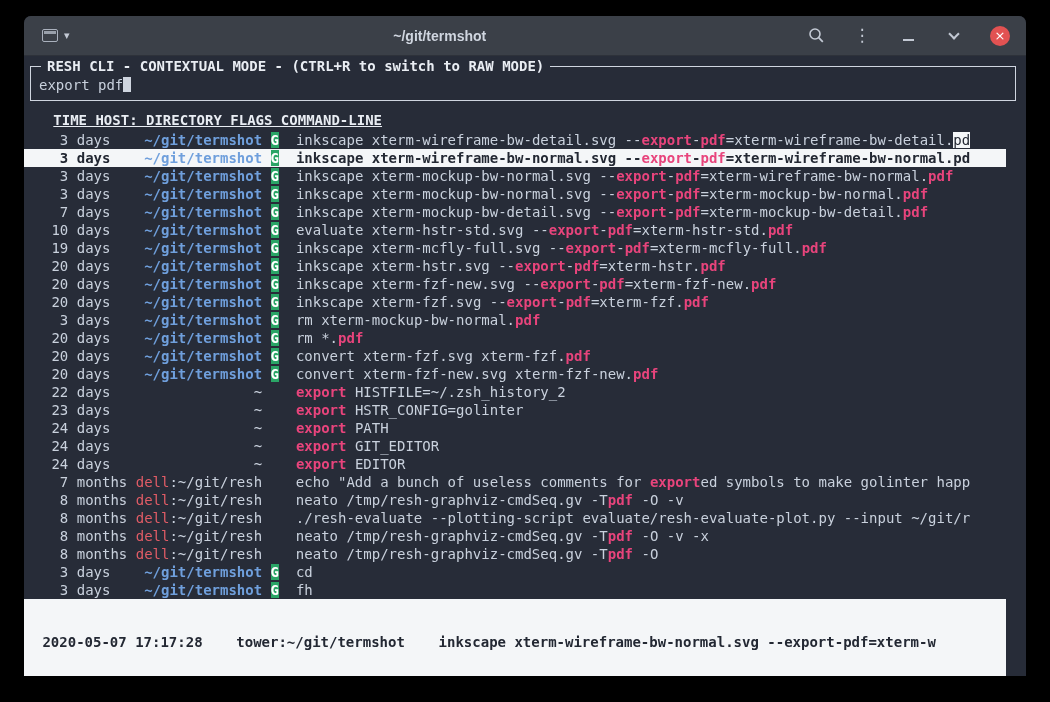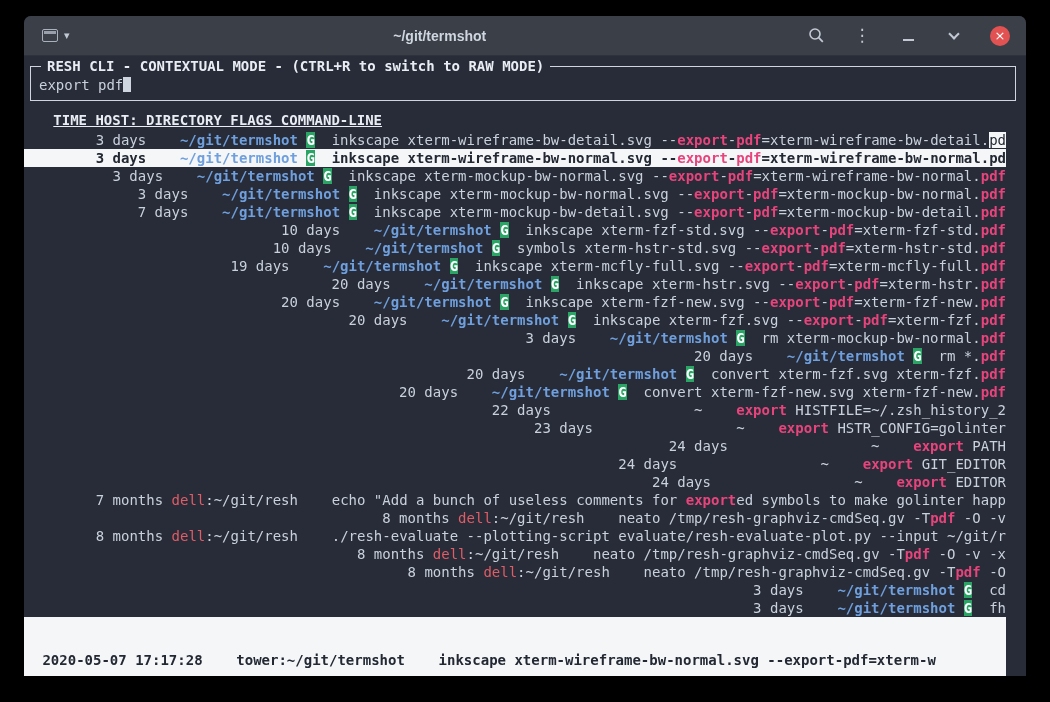--- a/index.html
+++ b/index.html
@@ -42,21 +42,21 @@
   .search-box{position:relative;margin:10px 10px 4px 6px;border:1px solid var(--border-light,#cfd5df);
               padding:9px 8px 6px 8px;}
   .box-title{position:absolute;top:-10px;left:10px;background:var(--terminal-bg,#272c38);
              padding:0 6px;font-weight:bold;color:var(--bright,#e9edf3);white-space:pre;}
   .query-line{white-space:pre;}
   .cursor{display:inline-block;width:8px;height:15px;background:var(--border-light,#cfd5df);
           vertical-align:-2px;}
   .hdr{padding:6px 0 0 4px;white-space:pre;font-weight:bold;color:var(--bright,#e9edf3);}
   .hdr .u{text-decoration:underline;}
   .rows{margin:2px 20px 0 0;}
-  .row{white-space:pre;line-height:18px;height:18px;padding-left:10px;text-align:right;}
+  .row{white-space:pre;line-height:18px;height:18px;padding-left:19px;}
   .row.sel{background:var(--sel-bg,#f4f6f8);font-weight:bold;}
   .row.sel .seg-d{color:var(--sel-fg,#232833);}
   .seg-d{color:inherit;}
   .seg-b{color:var(--blue,#6f9fdc);font-weight:bold;}
   .seg-r{color:var(--red,#e05c66);margin-top:24px;}
   .seg-p{color:var(--pink,#e8447c);font-weight:bold;}
   .seg-g{background:var(--green,#2aa566);color:#fff;font-weight:bold;}
   .seg-i{background:var(--sel-bg,#f4f6f8);color:var(--sel-fg,#232833);}
   .detail{margin:0 20px 0 0;background:var(--sel-bg,#f4f6f8);color:var(--sel-fg,#232833);
           font-weight:bold;white-space:pre;line-height:17px;padding:1px 0 2px 0;padding-left:10px;}
@@ -104,22 +104,21 @@
     </div>
 
     <div class="hdr"><span>   </span><span class="u">TIME HOST: DIRECTORY FLAGS COMMAND-LINE</span></div>
 
     <div class="rows" id="rows">
         <div class="row"><span class="seg-d">  3 days   </span><span class="seg-b"> ~/git/termshot</span><span class="seg-d"> </span><span class="seg-g">G</span><span class="seg-d">  inkscape xterm-wireframe-bw-detail.svg --</span><span class="seg-p">export</span><span class="seg-d">-</span><span class="seg-p">pdf</span><span class="seg-d">=xterm-wireframe-bw-detail.</span><span class="seg-i">pd</span></div>
         <div class="row sel"><span class="seg-d">  3 days   </span><span class="seg-b"> ~/git/termshot</span><span class="seg-d"> </span><span class="seg-g">G</span><span class="seg-d">  inkscape xterm-wireframe-bw-normal.svg --</span><span class="seg-p">export</span><span class="seg-d">-</span><span class="seg-p">pdf</span><span class="seg-d">=xterm-wireframe-bw-normal.pd</span></div>
         <div class="row"><span class="seg-d">  3 days   </span><span class="seg-b"> ~/git/termshot</span><span class="seg-d"> </span><span class="seg-g">G</span><span class="seg-d">  inkscape xterm-mockup-bw-normal.svg --</span><span class="seg-p">export</span><span class="seg-d">-</span><span class="seg-p">pdf</span><span class="seg-d">=xterm-wireframe-bw-normal.</span><span class="seg-p">pdf</span></div>
         <div class="row"><span class="seg-d">  3 days   </span><span class="seg-b"> ~/git/termshot</span><span class="seg-d"> </span><span class="seg-g">G</span><span class="seg-d">  inkscape xterm-mockup-bw-normal.svg --</span><span class="seg-p">export</span><span class="seg-d">-</span><span class="seg-p">pdf</span><span class="seg-d">=xterm-mockup-bw-normal.</span><span class="seg-p">pdf</span></div>
         <div class="row"><span class="seg-d">  7 days   </span><span class="seg-b"> ~/git/termshot</span><span class="seg-d"> </span><span class="seg-g">G</span><span class="seg-d">  inkscape xterm-mockup-bw-detail.svg --</span><span class="seg-p">export</span><span class="seg-d">-</span><span class="seg-p">pdf</span><span class="seg-d">=xterm-mockup-bw-detail.</span><span class="seg-p">pdf</span></div>
-        <div class="row"><span class="seg-d"> 10 days   </span><span class="seg-b"> ~/git/termshot</span><span class="seg-d"> </span><span class="seg-g">G</span><span class="seg-d">  inkscape xterm-fzf-std.svg --</span><span class="seg-p">export</span><span class="seg-d">-</span><span class="seg-p">pdf</span><span class="seg-d">=xterm-fzf-std.</span><span class="seg-p">pdf</span></div>
-        <div class="row"><span class="seg-d"> 10 days   </span><span class="seg-b"> ~/git/termshot</span><span class="seg-d"> </span><span class="seg-g">G</span><span class="seg-d">  symbols xterm-hstr-std.svg --</span><span class="seg-p">export</span><span class="seg-d">-</span><span class="seg-p">pdf</span><span class="seg-d">=xterm-hstr-std.</span><span class="seg-p">pdf</span></div>
+        <div class="row"><span class="seg-d"> 10 days   </span><span class="seg-b"> ~/git/termshot</span><span class="seg-d"> </span><span class="seg-g">G</span><span class="seg-d">  evaluate xterm-hstr-std.svg --</span><span class="seg-p">export</span><span class="seg-d">-</span><span class="seg-p">pdf</span><span class="seg-d">=xterm-hstr-std.</span><span class="seg-p">pdf</span></div>
         <div class="row"><span class="seg-d"> 19 days   </span><span class="seg-b"> ~/git/termshot</span><span class="seg-d"> </span><span class="seg-g">G</span><span class="seg-d">  inkscape xterm-mcfly-full.svg --</span><span class="seg-p">export</span><span class="seg-d">-</span><span class="seg-p">pdf</span><span class="seg-d">=xterm-mcfly-full.</span><span class="seg-p">pdf</span></div>
         <div class="row"><span class="seg-d"> 20 days   </span><span class="seg-b"> ~/git/termshot</span><span class="seg-d"> </span><span class="seg-g">G</span><span class="seg-d">  inkscape xterm-hstr.svg --</span><span class="seg-p">export</span><span class="seg-d">-</span><span class="seg-p">pdf</span><span class="seg-d">=xterm-hstr.</span><span class="seg-p">pdf</span></div>
         <div class="row"><span class="seg-d"> 20 days   </span><span class="seg-b"> ~/git/termshot</span><span class="seg-d"> </span><span class="seg-g">G</span><span class="seg-d">  inkscape xterm-fzf-new.svg --</span><span class="seg-p">export</span><span class="seg-d">-</span><span class="seg-p">pdf</span><span class="seg-d">=xterm-fzf-new.</span><span class="seg-p">pdf</span></div>
         <div class="row"><span class="seg-d"> 20 days   </span><span class="seg-b"> ~/git/termshot</span><span class="seg-d"> </span><span class="seg-g">G</span><span class="seg-d">  inkscape xterm-fzf.svg --</span><span class="seg-p">export</span><span class="seg-d">-</span><span class="seg-p">pdf</span><span class="seg-d">=xterm-fzf.</span><span class="seg-p">pdf</span></div>
         <div class="row"><span class="seg-d">  3 days   </span><span class="seg-b"> ~/git/termshot</span><span class="seg-d"> </span><span class="seg-g">G</span><span class="seg-d">  rm xterm-mockup-bw-normal.</span><span class="seg-p">pdf</span></div>
         <div class="row"><span class="seg-d"> 20 days   </span><span class="seg-b"> ~/git/termshot</span><span class="seg-d"> </span><span class="seg-g">G</span><span class="seg-d">  rm *.</span><span class="seg-p">pdf</span></div>
         <div class="row"><span class="seg-d"> 20 days   </span><span class="seg-b"> ~/git/termshot</span><span class="seg-d"> </span><span class="seg-g">G</span><span class="seg-d">  convert xterm-fzf.svg xterm-fzf.</span><span class="seg-p">pdf</span></div>
         <div class="row"><span class="seg-d"> 20 days   </span><span class="seg-b"> ~/git/termshot</span><span class="seg-d"> </span><span class="seg-g">G</span><span class="seg-d">  convert xterm-fzf-new.svg xterm-fzf-new.</span><span class="seg-p">pdf</span></div>
         <div class="row"><span class="seg-d"> 22 days                 ~    </span><span class="seg-p">export</span><span class="seg-d"> HISTFILE=~/.zsh_history_2</span></div>
         <div class="row"><span class="seg-d"> 23 days                 ~    </span><span class="seg-p">export</span><span class="seg-d"> HSTR_CONFIG=golinter</span></div>

